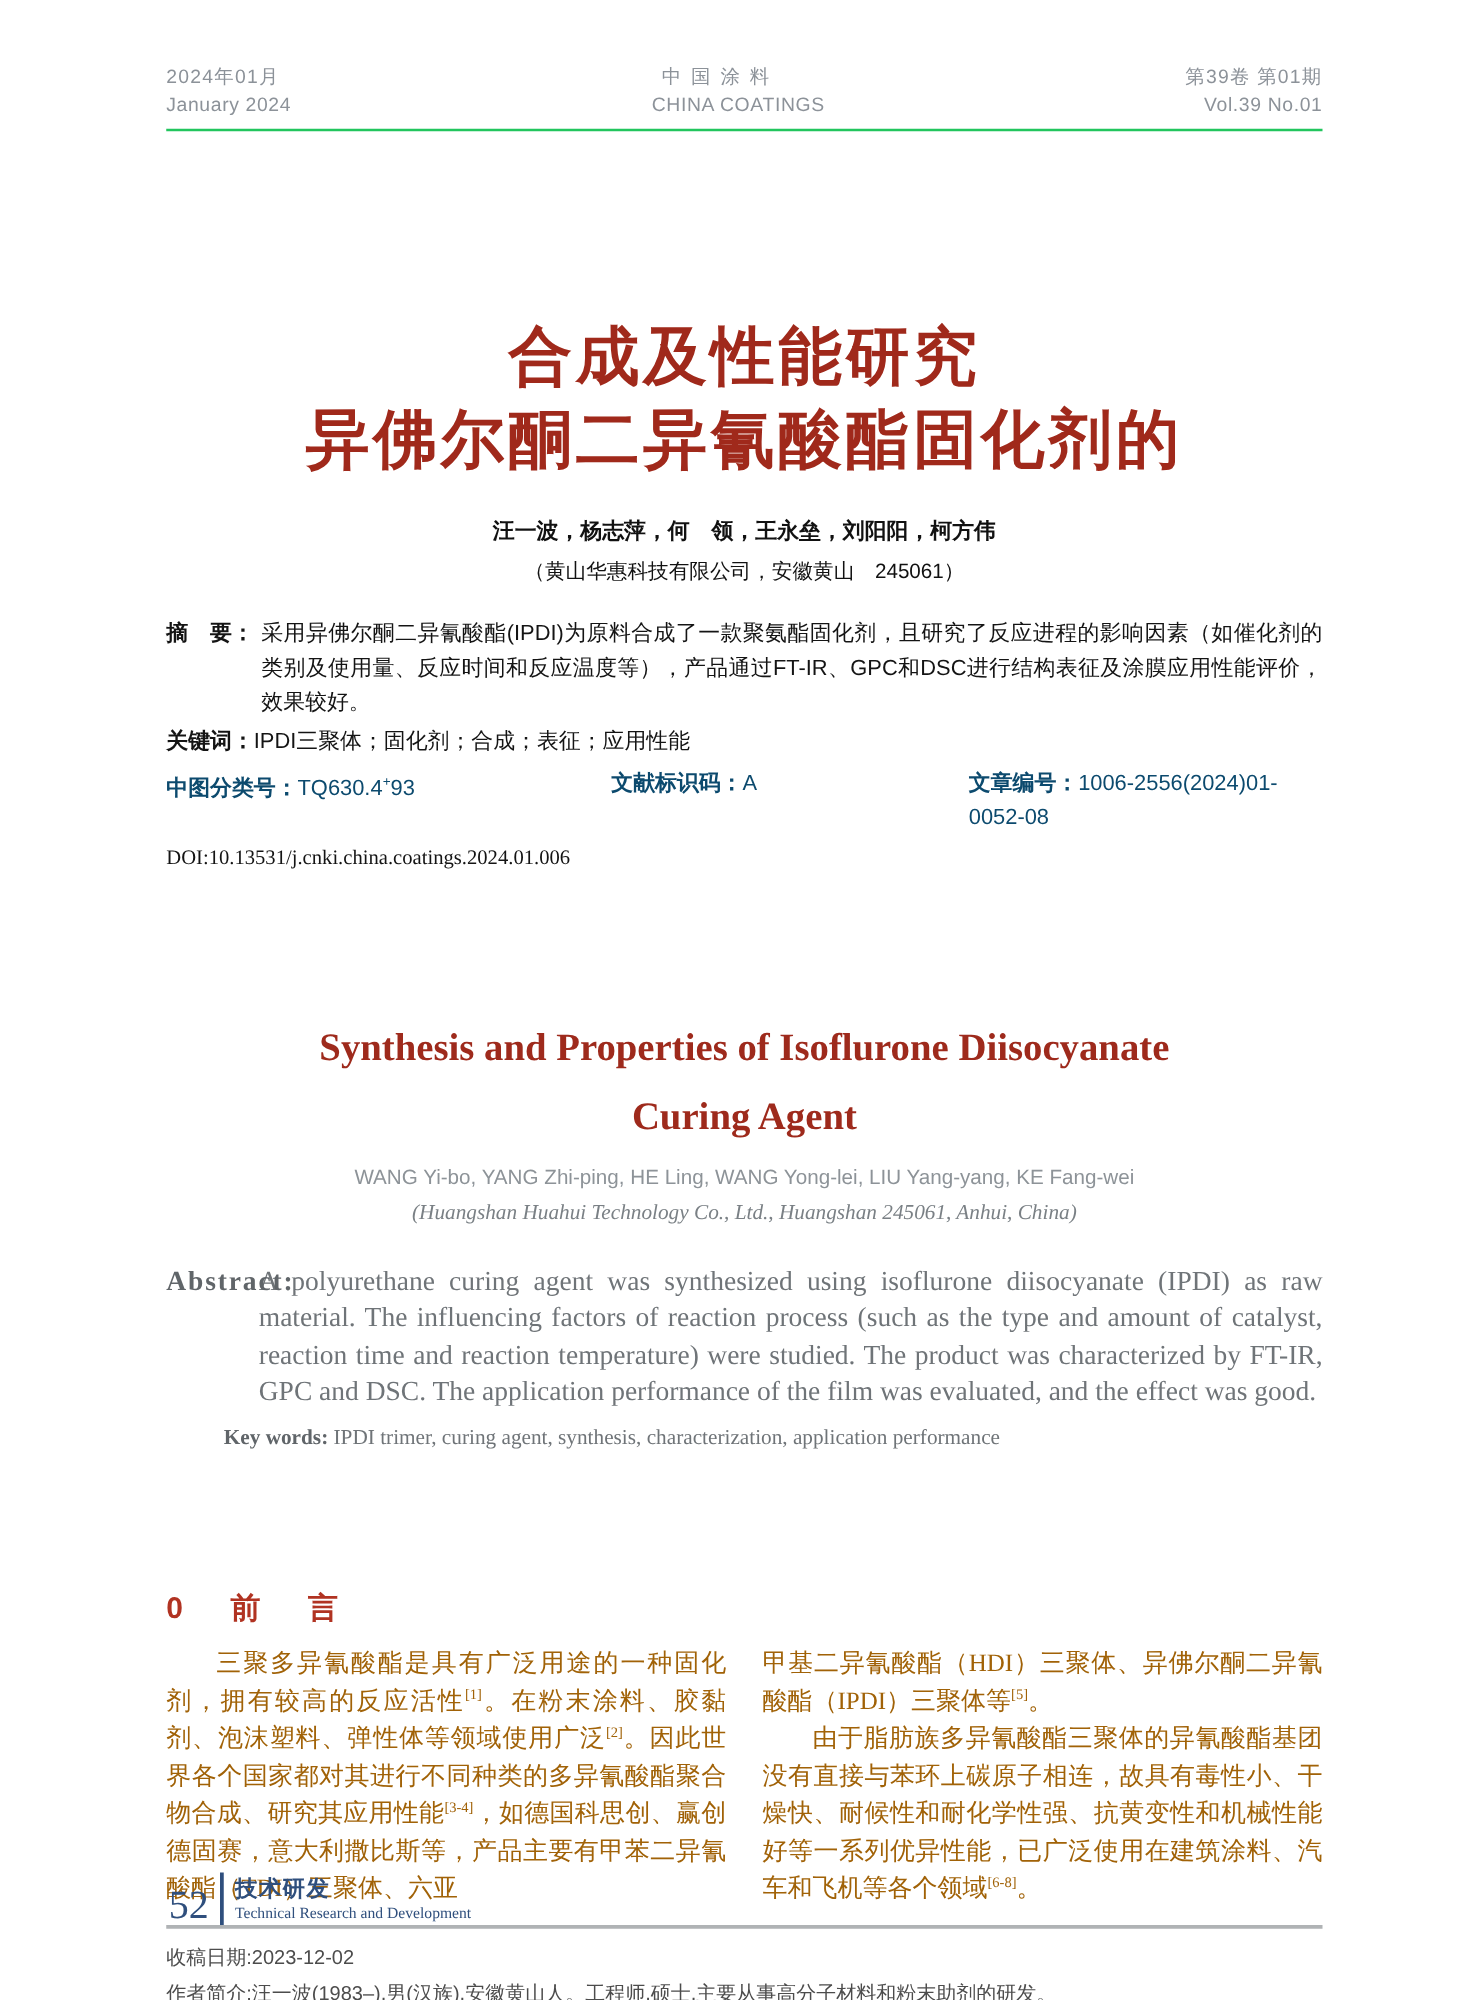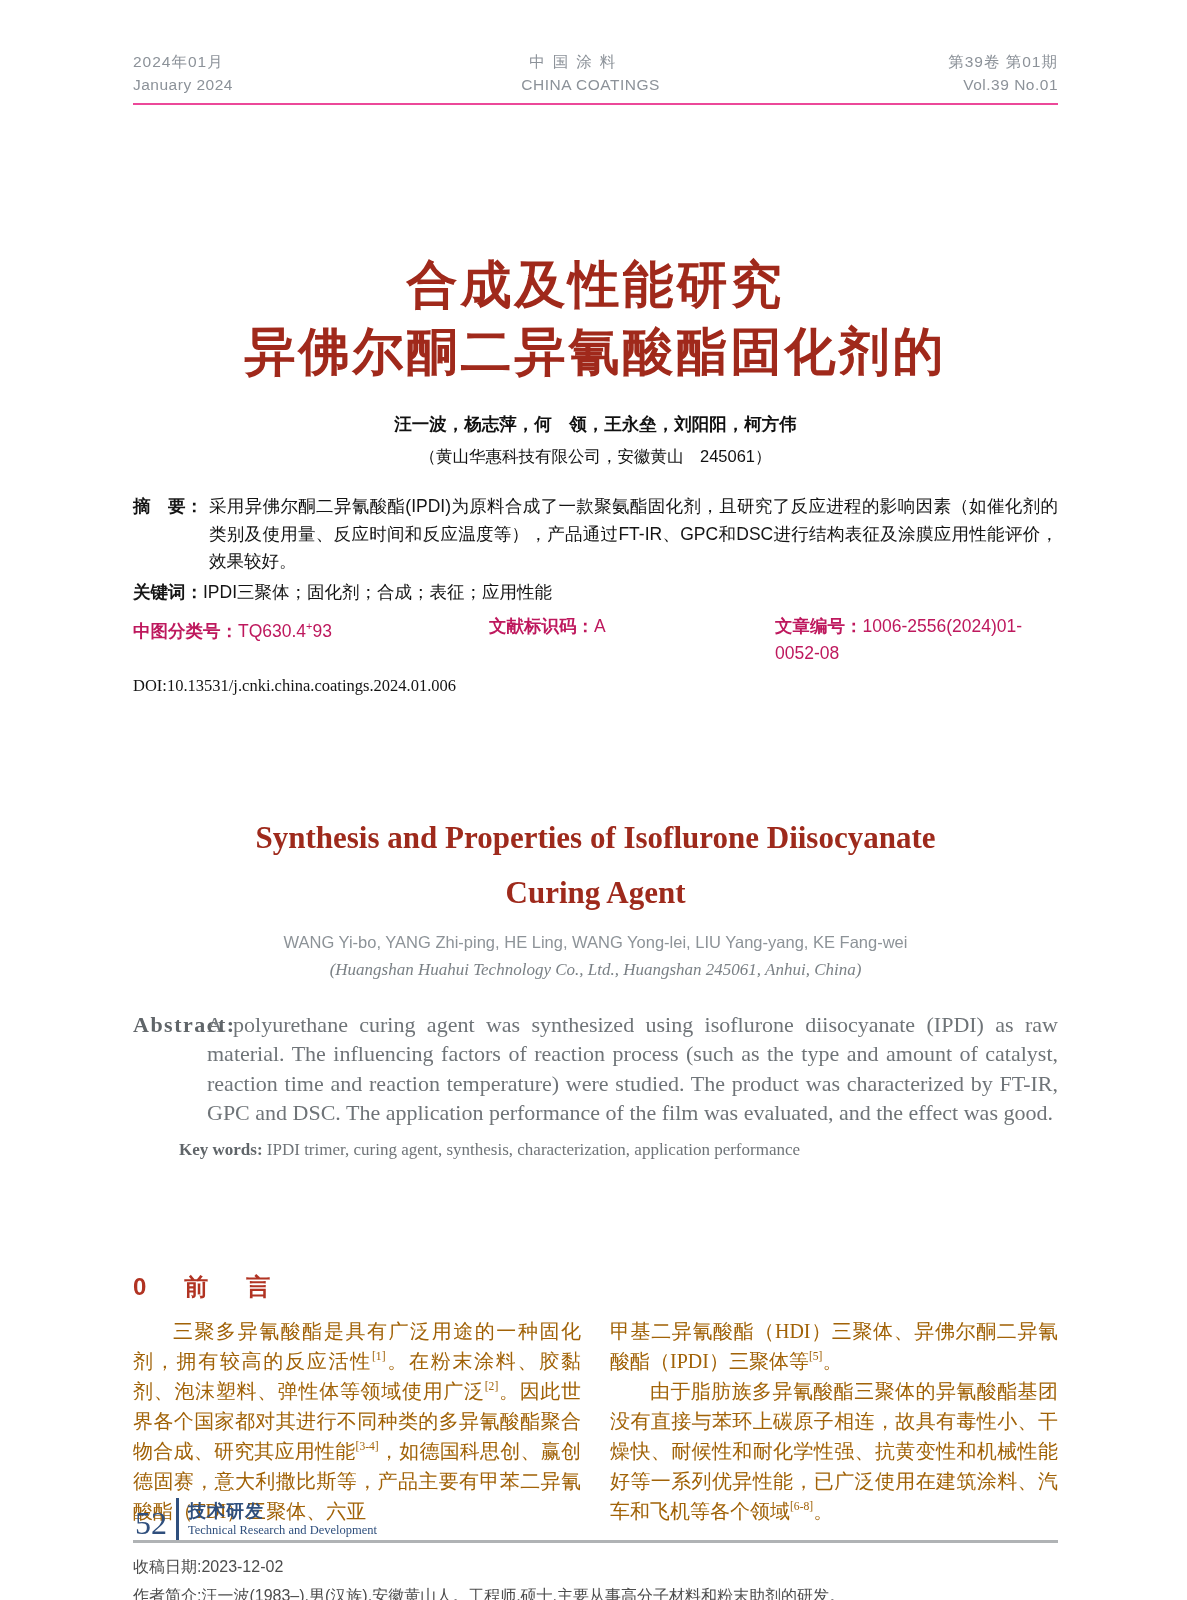--- a/index.html
+++ b/index.html
@@ -6,21 +6,21 @@
   body{
     width:1187px;height:1600px;
     font-family:"Liberation Sans","DejaVu Sans",sans-serif;
     color:#1c1c1c;
     -webkit-text-size-adjust:none;
   }
   .page{position:relative;width:1187px;height:1600px;overflow:hidden;background:#fff;}
   .content{padding:0 129px 0 133px;}
 
   
-  .jheader{padding-top:50px;border-bottom:2px solid #ec4899;padding-bottom:7px;
+  .jheader{padding-top:50px;border-bottom:2px solid #22c55e;padding-bottom:7px;
     display:flex;justify-content:space-between;align-items:flex-end;
     color:#8c9299;font-size:15.5px;line-height:23px;}
   .jh-left{text-align:left;}
   .jh-center{text-align:left;}
   .jh-right{text-align:right;}
   .jh-zh{letter-spacing:1px;}
   .jh-center .jh-zh{letter-spacing:8px;padding-left:8px;}
   .jh-en{letter-spacing:0.5px;}
 
   
@@ -28,21 +28,21 @@
     font-size:51px;line-height:67px;letter-spacing:3px;}
   .authors-zh{margin-top:27px;text-align:center;font-weight:bold;font-size:17.5px;color:#111;}
   .affil-zh{margin-top:10px;text-align:center;font-size:16.5px;color:#111;}
 
   
   .abs-zh{margin-top:25px;position:relative;padding-left:76px;
     font-size:17.5px;line-height:27.5px;text-align:justify;color:#141414;}
   .abs-zh .abs-label{position:absolute;left:0;top:0;font-weight:bold;}
   .kw-zh{margin-top:3px;font-size:17.5px;line-height:27px;color:#141414;}
   .kw-zh .kw-label{font-weight:bold;}
-  .meta-row{display:flex;margin-top:7px;font-size:17.5px;line-height:27px;color:#be185d;}
+  .meta-row{display:flex;margin-top:7px;font-size:17.5px;line-height:27px;color:#0c4a6e;}
   .meta-label{font-weight:bold;}
   .meta-item-1{width:356px;}
   .meta-item-2{width:286px;}
   .meta-item-3{flex:1;}
   .meta-row sup{font-size:0.62em;}
   .doi-line{margin-top:9px;font-family:"Liberation Serif","DejaVu Serif",serif;
     font-size:16.5px;color:#141414;}
 
   
   .title-en{margin-top:114px;text-align:center;color:#9e2a1c;font-weight:bold;

